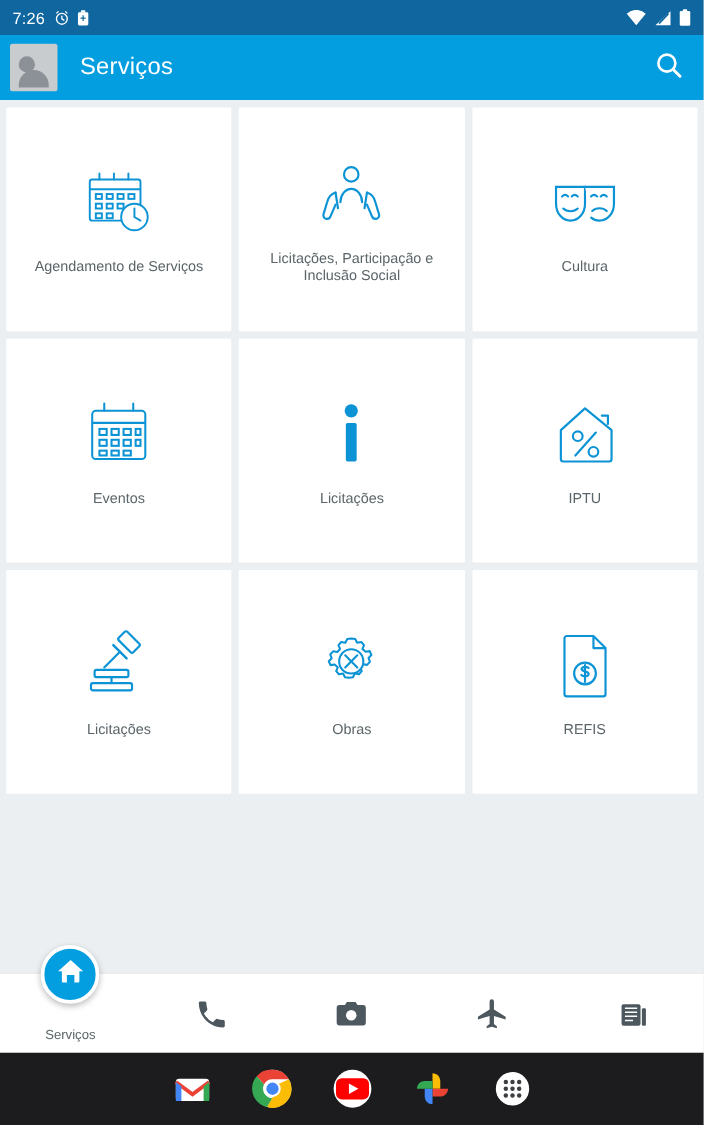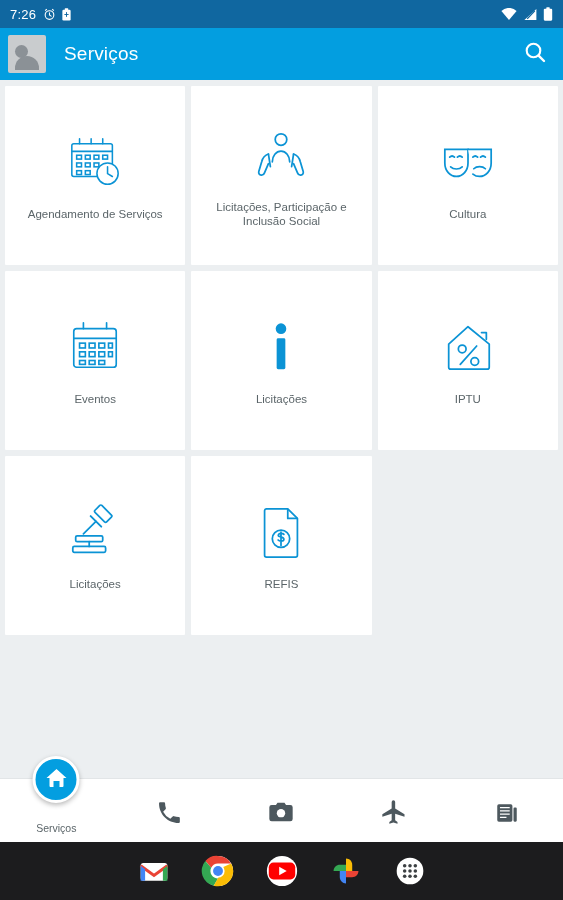--- a/index.html
+++ b/index.html
@@ -340,20 +340,33 @@
               <path d="M25.5 12.5 L36.5 23.5" stroke-width="2"></path>
               <rect x="10" y="33" width="28" height="6" rx="1.5"></rect>
               <rect x="7" y="44" width="34" height="6" rx="1.5"></rect>
               <path d="M24 39v5"></path>
             </g>
           </svg>
         </div>
         <div class="label">Licitações</div>
       </div>
 
+      <div class="card">
+        <div class="ico">
+          <svg width="58" height="56" viewBox="0 0 60 58">
+            <g fill="none" stroke="#0b93d5" stroke-width="1.7" stroke-linejoin="round" stroke-linecap="round">
+              <path d="M30 7l3.3.4 1.6 3.1 3.4-.6 2.3 2.6-1.3 3.2 2.6 2.3 3.4-.5 1.4 3.2-2.4 2.5 1.2 3.2-2.4 2.5-3.4-.6-2.3 2.6 1.3 3.2-2.3 2.6-3.4-.6-1.6 3.1-3.3.4-3.3-.4-1.6-3.1-3.4.6-2.3-2.6 1.3-3.2-2.6-2.3-3.4.5-1.4-3.2 2.4-2.5-1.2-3.2 2.4-2.5 3.4.6 2.3-2.6-1.3-3.2 2.3-2.6 3.4.6 1.6-3.1z"></path>
+              <circle cx="30" cy="26" r="10" fill="#fff"></circle>
+              <path d="M25 21l10 10M35 21L25 31"></path>
+              <path d="M22 41l8 8M38 41l-8 8" opacity="0"></path>
+            </g>
+          </svg>
+        </div>
+        <div class="label">Obras</div>
+      </div>
 
 
       <div class="card">
         <div class="ico">
           <svg width="58" height="56" viewBox="0 0 60 58">
             <g fill="none" stroke="#0b93d5" stroke-width="1.8" stroke-linejoin="round">
               <path d="M15 5h22l10 10v38a2 2 0 0 1-2 2H15a2 2 0 0 1-2-2V7a2 2 0 0 1 2-2z"></path>
               <path d="M37 5v10h10"></path>
               <circle cx="30" cy="36" r="9"></circle>
               <path d="M33 31.5c-1-1.2-5-1.6-5.8.6-.8 2.3 5.8 1.6 5.8 4.3 0 2.4-4.6 2.4-6 .9M30 29v14" stroke-linecap="round"></path>

